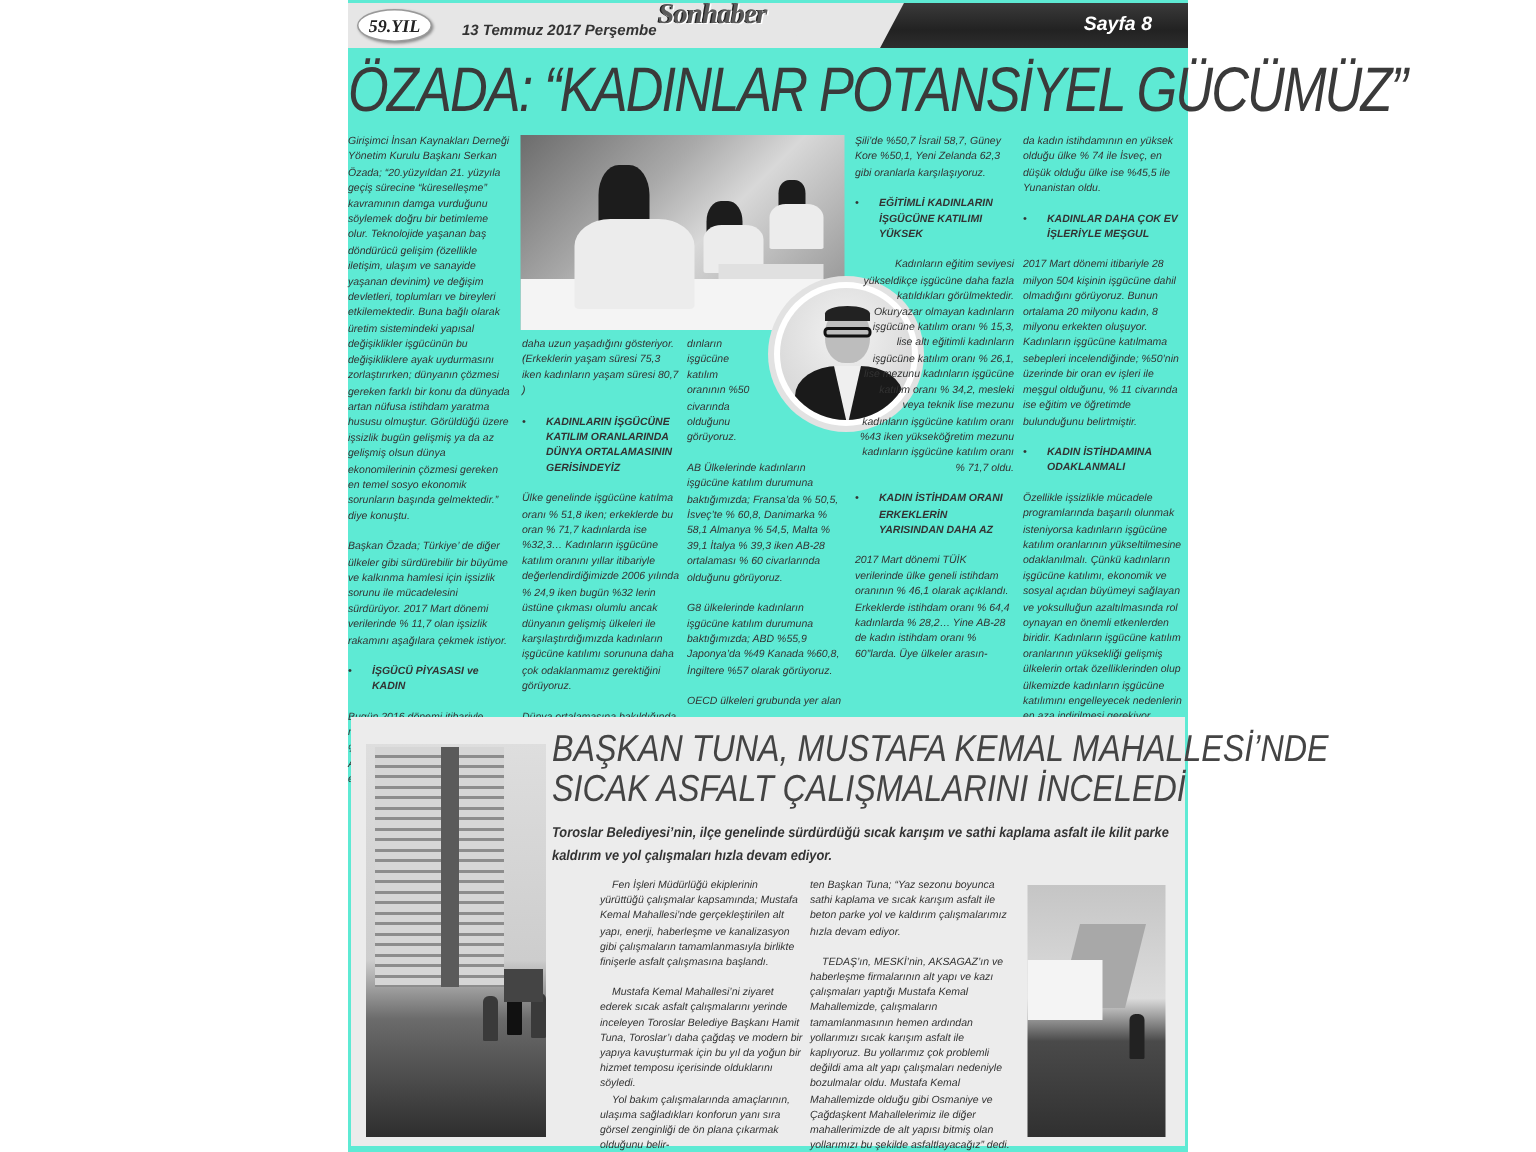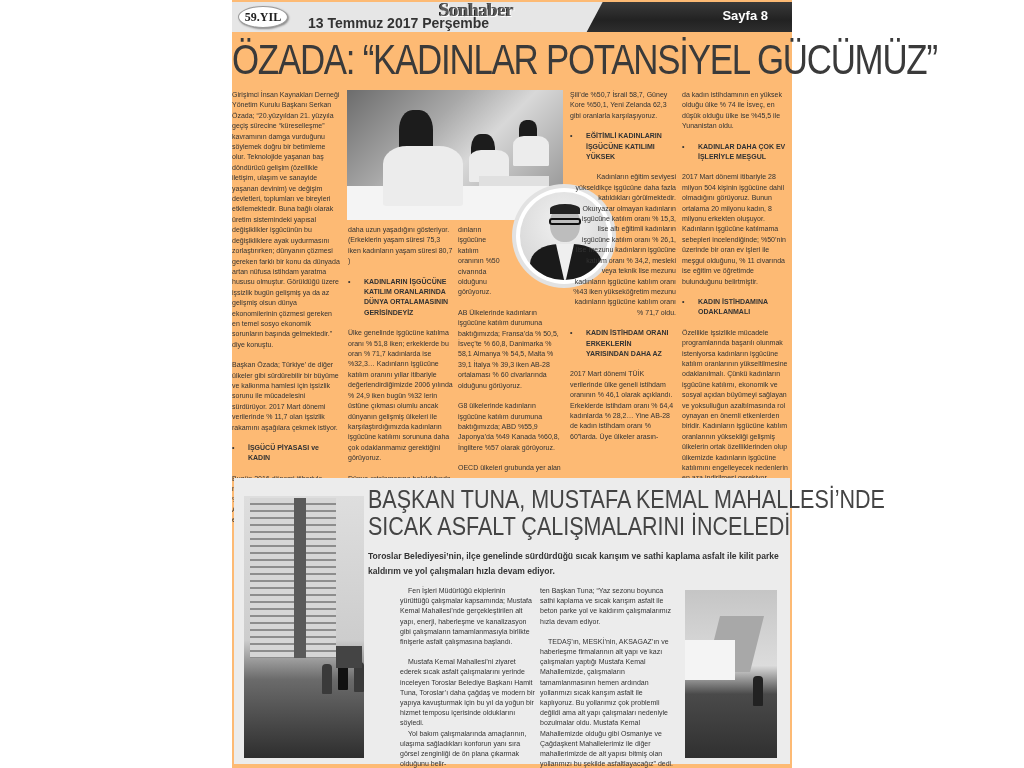--- a/index.html
+++ b/index.html
@@ -1,22 +1,22 @@
 <!DOCTYPE html>
 <html><head>
 <meta charset="utf-8">
 <style>
   html, body { margin: 0; padding: 0; }
   body { width: 1024px; height: 768px; background: #ffffff; position: relative; overflow: hidden; font-family: "Liberation Sans", sans-serif; color: #2a2a2a; }
-  .page { position: absolute; left: 232px; top: 0; width: 560px; height: 768px; background: #fdba74; }
+  .page { position: absolute; left: 232px; top: 0; width: 560px; height: 768px; background: #5eead4; font-style: italic; }
   .masthead { position: absolute; left: 0; top: 2px; width: 560px; height: 30px; background: linear-gradient(180deg, #3a3a3a 0%, #222 60%, #2e2e2e 100%); overflow: hidden; }
   .masthead .light { position: absolute; left: 0; top: 0; width: 330px; height: 30px; background: #e6e6e6; }
   .masthead .slant { position: absolute; left: 300px; top: -10px; width: 60px; height: 60px; background: #e6e6e6; transform: skewX(-28deg); }
   .year-badge { position: absolute; left: 6px; top: 4px; width: 48px; height: 20px; border-radius: 50%; background: #fff; border: 1px solid #999; box-shadow: 1px 1px 2px rgba(0,0,0,.4); font-family: "Liberation Serif", serif; font-weight: bold; font-size: 12px; line-height: 20px; text-align: center; color: #222; }
-  .date { position: absolute; left: 76px; top: 13px; font-size: 14px; font-weight: bold; color: #333; }
+  .date { position: absolute; left: 76px; top: 13px; font-size: 10px; font-weight: bold; color: #333; }
   .logo { position: absolute; left: 207px; top: -3px; font-family: "Liberation Serif", serif; font-weight: bold; font-size: 19px; color: #5a5a5a; letter-spacing: -0.5px; text-shadow: 1px 1px 0 #fff, -1px 0 0 #222; }
   .page-no { position: absolute; right: 24px; top: 6px; font-size: 13px; font-weight: bold; color: #fff; }
   .headline { position: absolute; left: 0; top: 36px; width: 560px; height: 48px; font-family: "Liberation Sans Narrow", "Liberation Sans", sans-serif; font-size: 42px; line-height: 48px; color: #3a3a3a; white-space: nowrap; letter-spacing: -1.5px; transform: scaleX(0.83); transform-origin: left center; }
   .col { position: absolute; font-size: 7px; line-height: 10.4px; color: #333; }
   .col p { margin: 0 0 10px 0; }
   .col .sub { font-weight: bold; margin: 0 0 10px 0; display: flex; gap: 10px; }
   .col .sub .bullet { width: 6px; flex: none; }
   .photo { position: absolute; overflow: hidden; }
   .photo-workers { left: 115px; top: 90px; width: 216px; height: 130px; background: linear-gradient(135deg, #6c6c6c 0%, #a9a9a9 35%, #d8d8d8 55%, #8a8a8a 100%); }
   .photo-workers .fig { position: absolute; border-radius: 40% 40% 10% 10%; background: #1c1c1c; }

